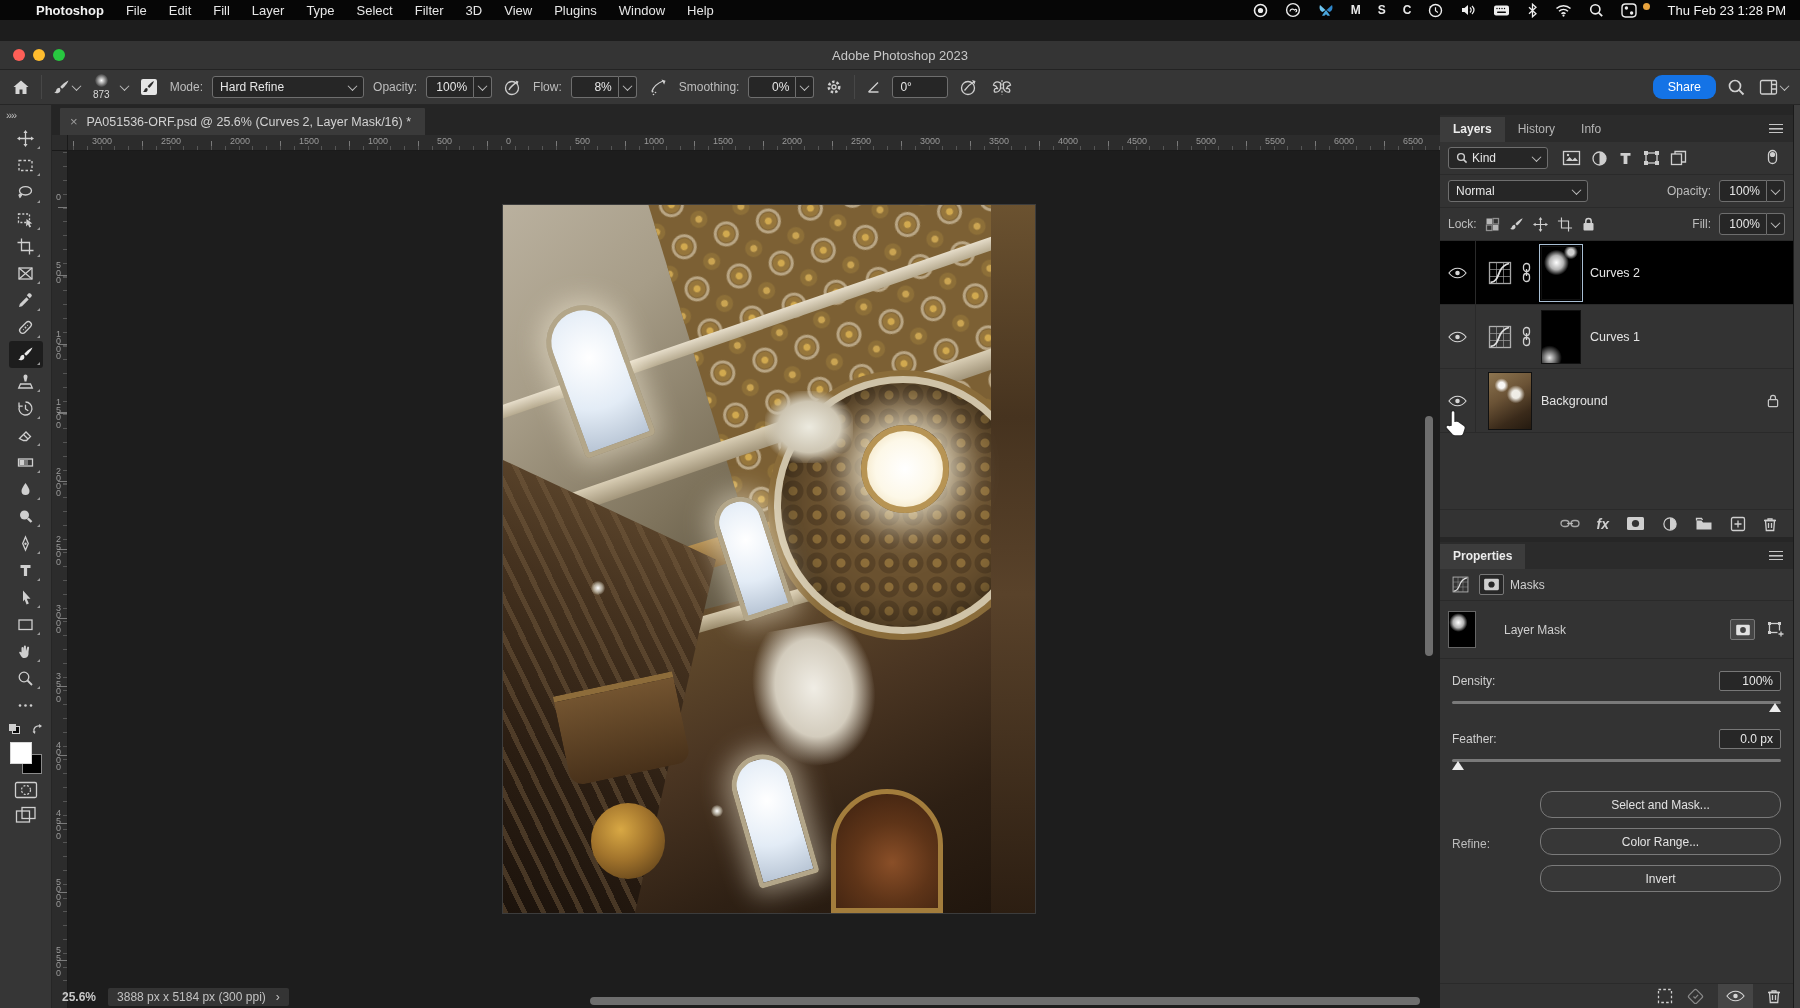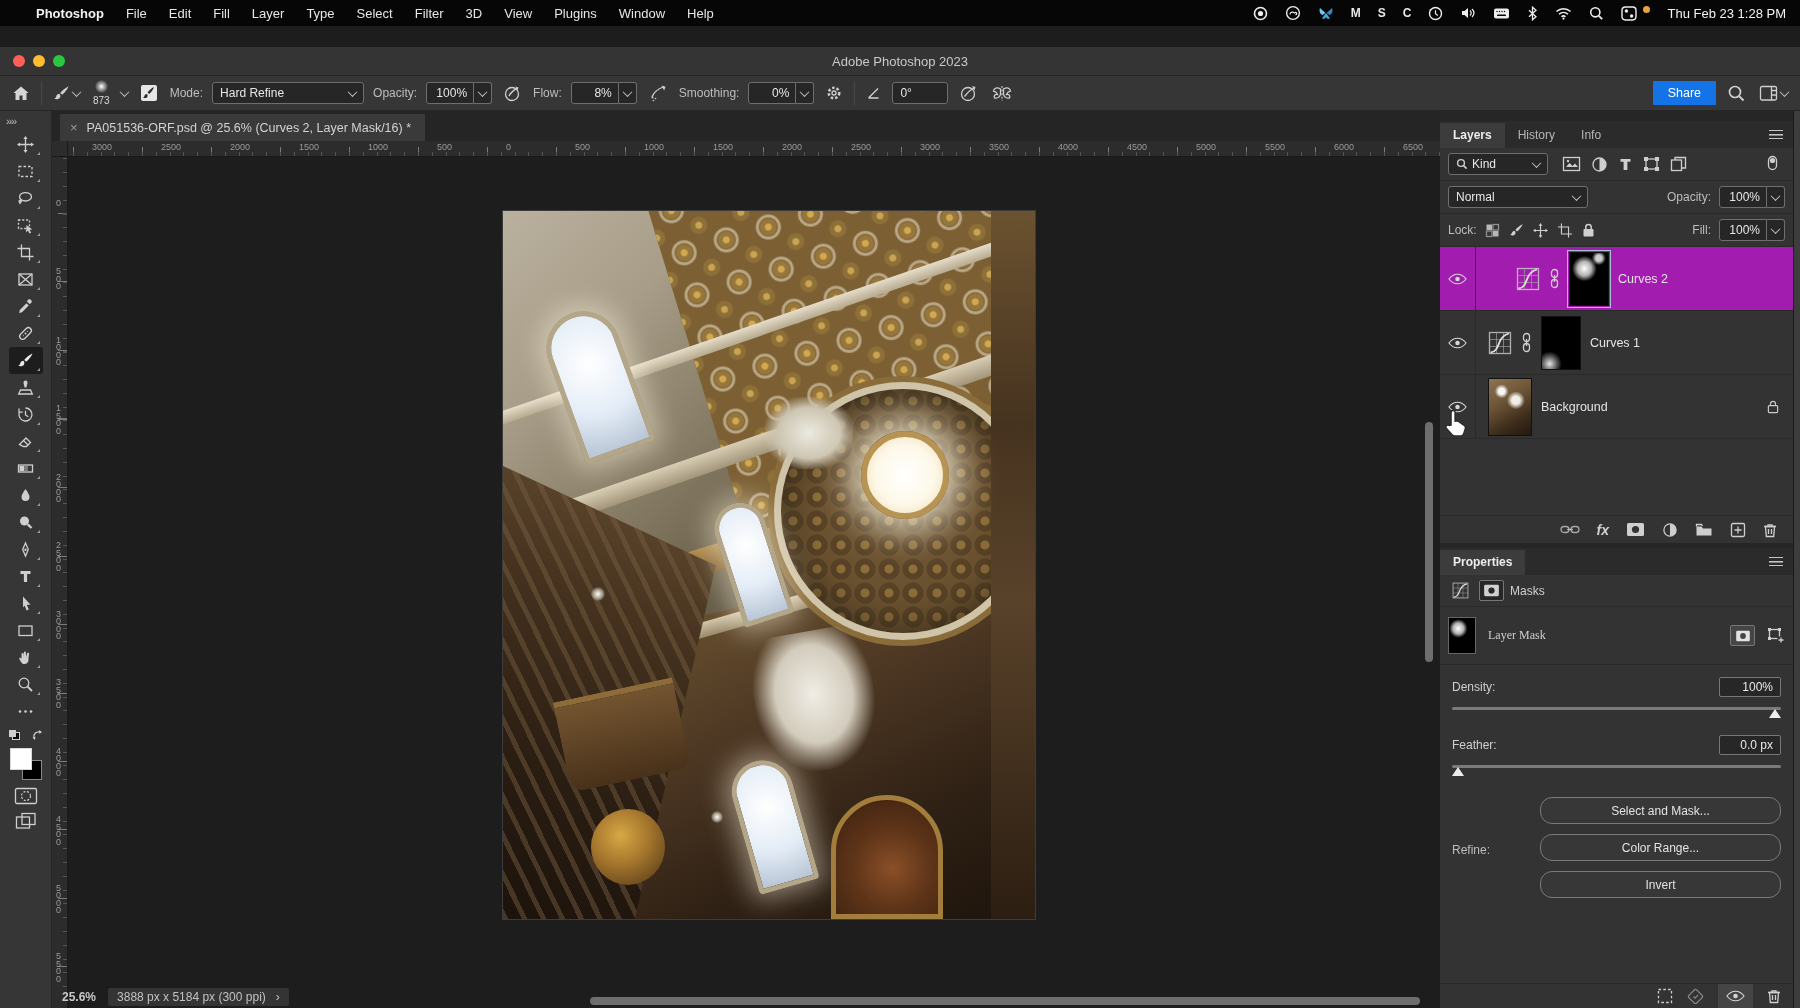--- a/index.html
+++ b/index.html
@@ -4,21 +4,21 @@
 <style>
   * { margin:0; padding:0; box-sizing:border-box; }
   html,body { width:1800px; height:1008px; overflow:hidden; background:#1d1d1d;
     font-family:"Liberation Sans","DejaVu Sans",sans-serif; -webkit-font-smoothing:antialiased; }
   .app { width:1800px; height:1008px; display:flex; flex-direction:column; }
   svg { display:block; }
   .ic  { stroke:#cfcfcf; fill:none; stroke-width:1.3; }
   .icf { fill:#cfcfcf; stroke:none; }
 
   
-  .menubar { height:26px; background:#060606; color:#f2f2f2; display:flex; align-items:center;
+  .menubar { height:20px; background:#060606; color:#f2f2f2; display:flex; align-items:center;
     font-size:13px; padding:0 14px; flex:0 0 auto; }
   .mb-left { display:flex; align-items:center; gap:22px; }
   .mb-apple { font-size:14px; }
   .mb-app { font-weight:700; }
   .mb-item { opacity:.95; }
   .mb-right { margin-left:auto; display:flex; align-items:center; gap:17px; }
   .mb-ic { display:flex; align-items:center; color:#e8e8e8; font-weight:700; font-size:12px; }
   .mb-clock { font-size:13px; font-weight:400; }
   .cc-dot { width:7px; height:7px; border-radius:50%; background:#e8a33d; margin-left:-11px; margin-top:-8px; }
 
@@ -44,21 +44,21 @@
   .ob-label { color:#bdbdbd; }
   .select { background:#262626; border:1px solid #6e6e6e; border-radius:3px; height:22px;
     display:flex; align-items:center; padding:0 7px; gap:8px; color:#e6e6e6; }
   .combo { display:flex; height:22px; }
   .combo .val { background:#262626; border:1px solid #6e6e6e; border-radius:3px 0 0 3px; min-width:48px;
     display:flex; align-items:center; justify-content:flex-end; padding:0 6px; color:#e6e6e6; }
   .combo .cbtn { background:#262626; border:1px solid #6e6e6e; border-left:none; border-radius:0 3px 3px 0;
     width:18px; display:flex; align-items:center; justify-content:center; }
   .angle-box { background:#262626; border:1px solid #6e6e6e; border-radius:3px; height:22px; min-width:56px;
     display:flex; align-items:center; padding:0 7px; color:#e6e6e6; }
-  .share-btn { background:#1473e6; color:#fff; border-radius:1px; height:24px; padding:0 15px;
+  .share-btn { background:#1473e6; color:#fff; border-radius:9px; height:24px; padding:0 15px;
     display:flex; align-items:center; font-size:12.5px; margin-left:4px; }
   .ob-spacer { flex:1; }
 
   
   .main { flex:1; display:flex; min-height:0; }
 
   
   .toolbar { width:52px; background:#363636; border-right:1px solid #262626; display:flex;
     flex-direction:column; align-items:center; padding-top:2px; flex:0 0 auto; }
   .tb-collapse { color:#bdbdbd; font-size:11px; align-self:flex-start; padding:2px 6px 4px; letter-spacing:-1px; }
@@ -166,21 +166,21 @@
   .prow { display:flex; align-items:center; padding:5px 8px; gap:8px; border-bottom:1px solid #2a2a2a; }
   .kind-select { width:100px; }
   .frow-icons { display:flex; gap:10px; align-items:center; margin-left:6px; }
   .pin-wrap { margin-left:auto; margin-right:6px; }
   .lk-label, .fl-label { color:#bdbdbd; }
   .lock-icons { display:flex; gap:9px; align-items:center; }
   .fill-group { margin-left:auto; display:flex; gap:8px; align-items:center; }
 
   .layer-list { }
   .layer-row { height:64px; display:flex; align-items:center; border-bottom:1px solid #2a2a2a; position:relative; }
-  .layer-row.selected { background:#a21caf;gap:28px; }
+  .layer-row.selected { background:#000000; }
   .eye-cell { width:36px; display:flex; justify-content:center; border-right:1px solid #2a2a2a; align-self:stretch; align-items:center; }
   .lr-body { display:flex; align-items:center; gap:9px; padding-left:12px; flex:1; }
   .curves-ic { width:24px; height:24px; }
   .mthumb { width:40px; height:54px; background:#000; border:1px solid #111; }
   .mthumb.c2 { background:#000;
     background-image:radial-gradient(48% 36% at 38% 30%,#ffffff 0%,rgba(255,255,255,.7) 38%,transparent 68%),
       radial-gradient(circle at 76% 10%,#cfcfcf 0 3px,transparent 7px); }
   .mthumb.c2.selbr { outline:1.5px solid #a9bfd4; outline-offset:1.5px; }
   .mthumb.c1 { background:#000;
     background-image:radial-gradient(46% 34% at 20% 90%,rgba(255,255,255,.9) 0%,rgba(255,255,255,.35) 42%,transparent 70%); }
@@ -194,21 +194,21 @@
   .layer-empty { height:76px; }
   .layer-actions { height:28px; display:flex; align-items:center; justify-content:flex-end; gap:17px;
     padding-right:16px; border-top:1px solid #2a2a2a; }
 
   .props-panel { flex:1; display:flex; flex-direction:column; }
   .masks-row { gap:6px; }
   .mask-btn-sq { width:25px; height:21px; border:1px solid #777; border-radius:2px; background:#272727;
     display:flex; align-items:center; justify-content:center; }
   .pm-thumb { width:28px; height:37px; background:#000; border:1px solid #666;
     background-image:radial-gradient(50% 38% at 36% 30%,#fff 0%,rgba(255,255,255,.7) 40%,transparent 70%); }
-  .lm-row { padding:10px 8px; gap:12px;font-family:Liberation Serif, serif; }
+  .lm-row { padding:10px 8px; gap:28px; }
   .lm-icons { margin-left:auto; display:flex; gap:12px; align-items:center; }
   .slider-block { padding:12px 12px 4px; border-bottom:none; }
   .sl-head { display:flex; justify-content:space-between; align-items:center; margin-bottom:8px; }
   .sl-val { background:#272727; border:1px solid #777; border-radius:2px; min-width:62px; height:20px;
     display:flex; align-items:center; justify-content:flex-end; padding:0 7px; color:#e8e8e8; }
   .sl-track { position:relative; height:14px; }
   .sl-track::before { content:""; position:absolute; left:0; right:0; top:2px; height:3px; background:#7a7a7a; border-radius:2px; }
   .sl-thumb { position:absolute; top:4px; width:0; height:0; border-left:6px solid transparent;
     border-right:6px solid transparent; border-bottom:9px solid #ececec; }
   .sl-thumb.right { right:0; } .sl-thumb.left { left:0; }

